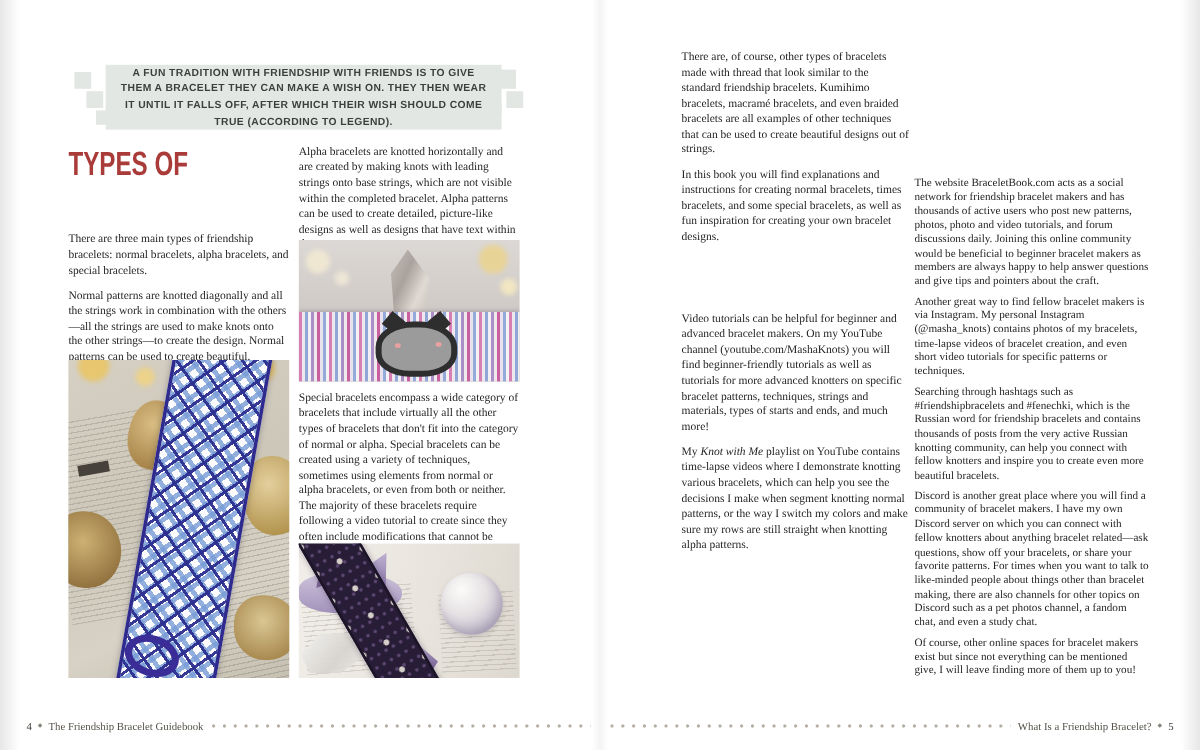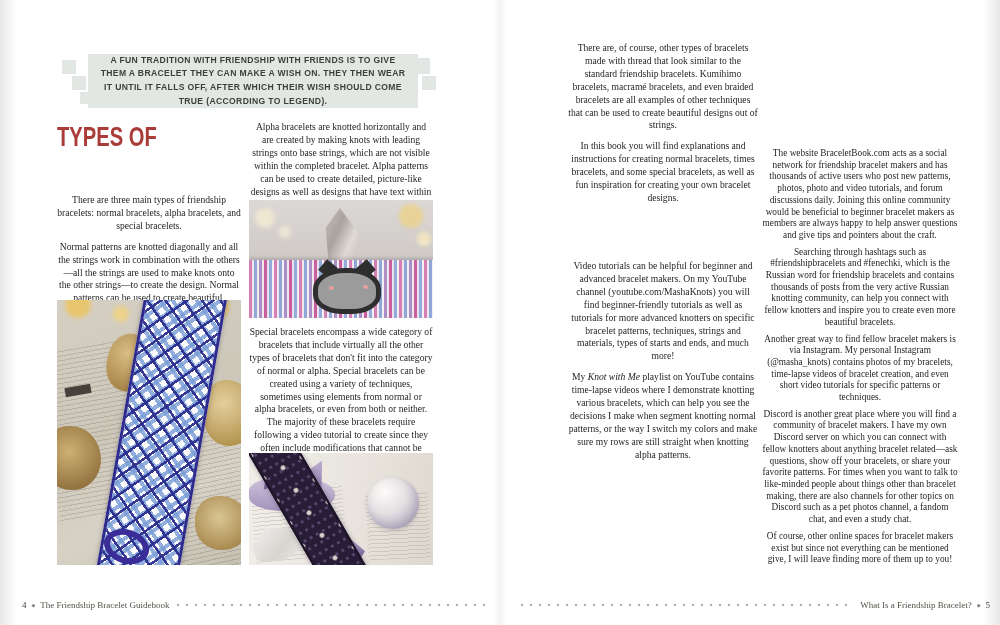--- a/index.html
+++ b/index.html
@@ -30,21 +30,21 @@
            color:#a93b38;line-height:29px;white-space:nowrap;}
   .display .ln{display:block;height:29px;}
   .display .cond{display:inline-block;transform:scaleX(.72);transform-origin:0 50%;
            font-size:28px;letter-spacing:0;}
   .h-types{left:57px;top:122px;}
   .h-learning{left:568px;top:194px;}
   .h-other{left:762px;top:48px;}
 
   
   .tcol{position:absolute;}
-  .tcol p{margin:0 0 8px 0;font-size:9.6px;line-height:12.9px;color:#1f1f1f;text-align:center;}
+  .tcol p{margin:0 0 8px 0;font-size:9.6px;line-height:12.9px;color:#1f1f1f;}
   .c1{left:57px;top:194px;width:184px;}
   .c2a{left:249px;top:121px;width:184px;}
   .c2b{left:249px;top:326px;width:184px;}
   .c3a{left:568px;top:42px;width:190px;}
   .c3b{left:568px;top:260px;width:190px;}
   .c4{left:762px;top:148px;width:196px;}
   .c4 p{font-size:9.3px;line-height:11.7px;margin-bottom:5px;}
 
   
   .photo{position:absolute;overflow:hidden;}
@@ -134,21 +134,21 @@
          radial-gradient(circle, rgba(232,226,218,.9) 2.2px, transparent 2.8px),
          radial-gradient(circle, rgba(140,110,170,.5) 1.2px, transparent 1.8px);
        background-size:22px 26px, 7px 9px;background-position:10px 8px, 0 0;
        border-left:2px solid #1c1427;border-right:2px solid #1c1427;
        box-shadow:0 2px 5px rgba(50,40,70,.4);}
 
   
   .footer{position:absolute;top:598px;height:14px;display:flex;align-items:center;
        font-size:9px;color:#57534b;}
   .f-left{left:22px;width:476px;}
-  .f-right{left:514px;width:476px;text-align:right;}
+  .f-right{left:502px;width:476px;text-align:right;}
   .leader{flex:1;height:10px;margin:0 6px;background-repeat:repeat-x;
        background-image:radial-gradient(circle at 2px 5px, #b3ada4 1.1px, transparent 1.6px);
        background-size:9px 10px;}
   .orn{font-family:"DejaVu Sans",sans-serif;font-size:5px;color:#8a857c;margin:0 5px;line-height:1;}
   .pnum{color:#45423c;}
   .itl{font-style:italic;}
 </style>
 </head>
 <body>
 
@@ -237,22 +237,22 @@
   <div class="tcol c3b">
     <p>Video tutorials can be helpful for beginner and advanced bracelet makers. On my YouTube channel (youtube.com/MashaKnots) you will find beginner-friendly tutorials as well as tutorials for more advanced knotters on specific bracelet patterns, techniques, strings and materials, types of starts and ends, and much more!</p>
     <p>
       <span>My </span><span class="itl">Knot with Me</span><span> playlist on YouTube contains time-lapse videos where I demonstrate knotting various bracelets, which can help you see the decisions I make when segment knotting normal patterns, or the way I switch my colors and make sure my rows are still straight when knotting alpha patterns.</span>
     </p>
   </div>
 
 
   <div class="tcol c4">
     <p>The website BraceletBook.com acts as a social network for friendship bracelet makers and has thousands of active users who post new patterns, photos, photo and video tutorials, and forum discussions daily. Joining this online community would be beneficial to beginner bracelet makers as members are always happy to help answer questions and give tips and pointers about the craft.</p>
+    <p>Another great way to find fellow bracelet makers is via Instagram. My personal Instagram (@masha_knots) contains photos of my bracelets, time-lapse videos of bracelet creation, and even short video tutorials for specific patterns or techniques.</p>
     <p>Searching through hashtags such as #friendshipbracelets and #fenechki, which is the Russian word for friendship bracelets and contains thousands of posts from the very active Russian knotting community, can help you connect with fellow knotters and inspire you to create even more beautiful bracelets.</p>
-    <p>Another great way to find fellow bracelet makers is via Instagram. My personal Instagram (@masha_knots) contains photos of my bracelets, time-lapse videos of bracelet creation, and even short video tutorials for specific patterns or techniques.</p>
     <p>Discord is another great place where you will find a community of bracelet makers. I have my own Discord server on which you can connect with fellow knotters about anything bracelet related—ask questions, show off your bracelets, or share your favorite patterns. For times when you want to talk to like-minded people about things other than bracelet making, there are also channels for other topics on Discord such as a pet photos channel, a fandom chat, and even a study chat.</p>
     <p>Of course, other online spaces for bracelet makers exist but since not everything can be mentioned give, I will leave finding more of them up to you!</p>
   </div>
 
   <div class="footer f-left">
     <span class="pnum">4</span>
     <span class="orn">◆</span>
     <span>The Friendship Bracelet Guidebook</span>
     <span class="leader"></span>
   </div>

